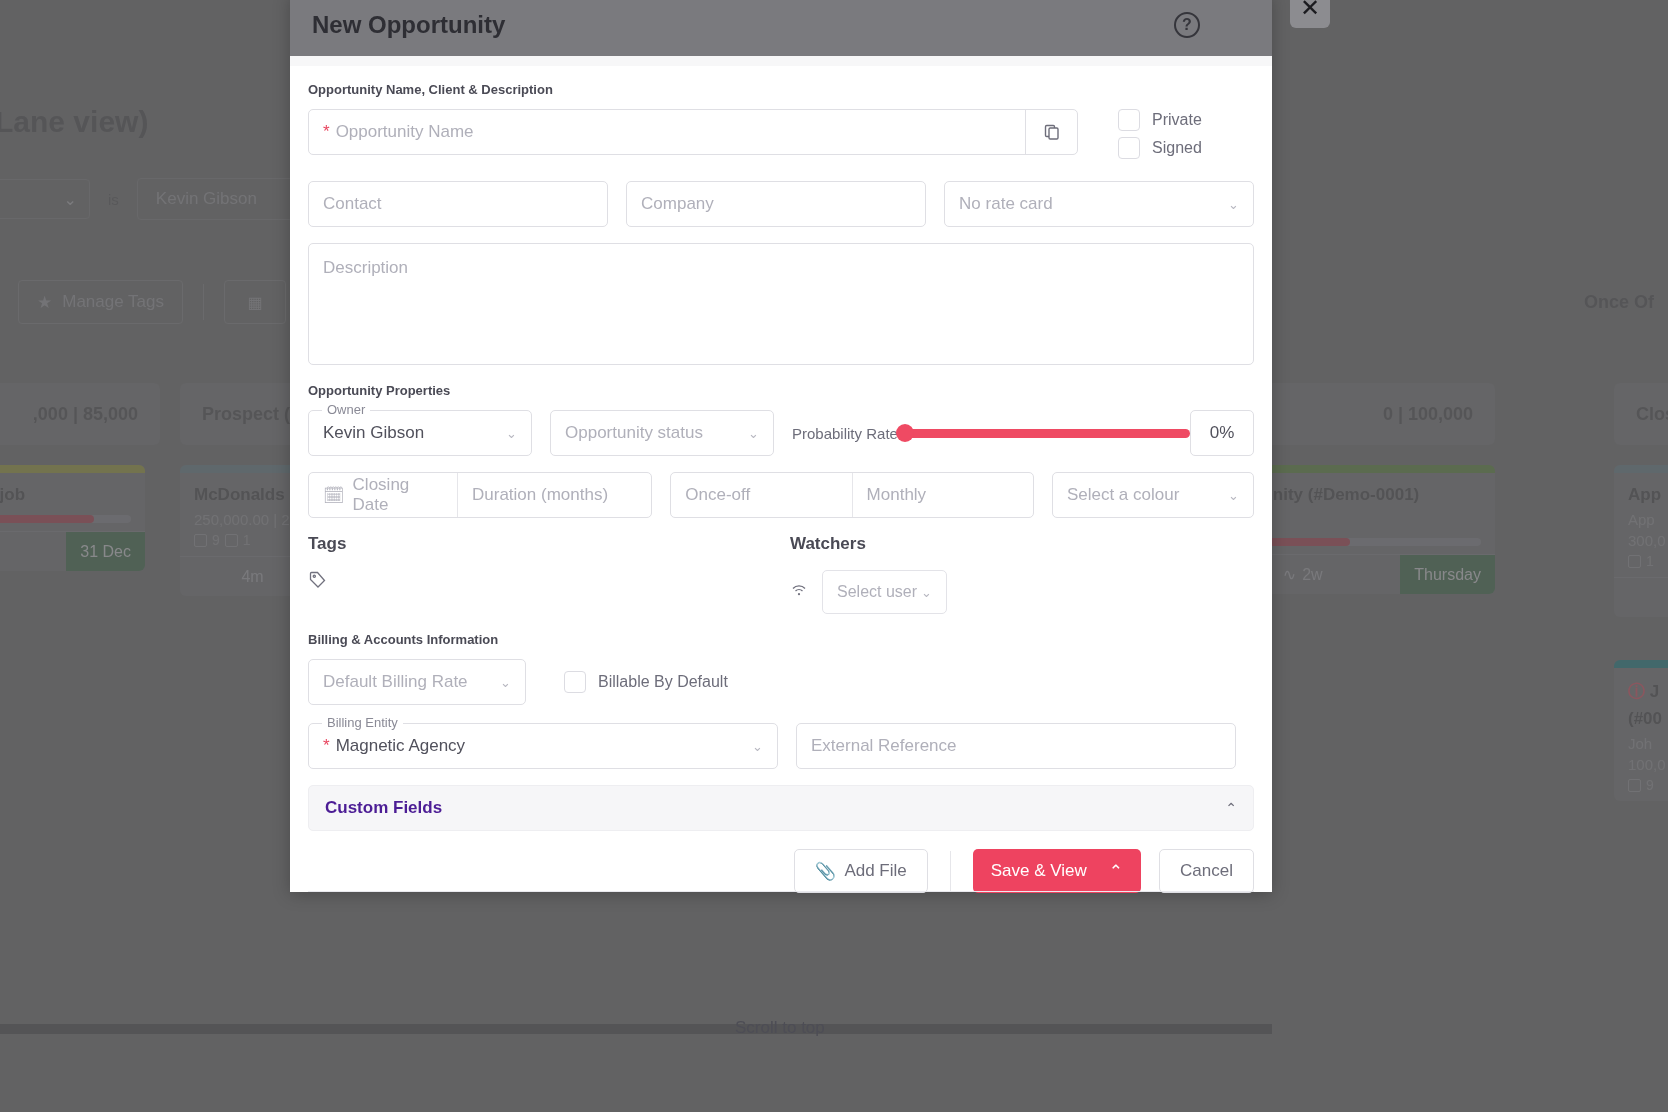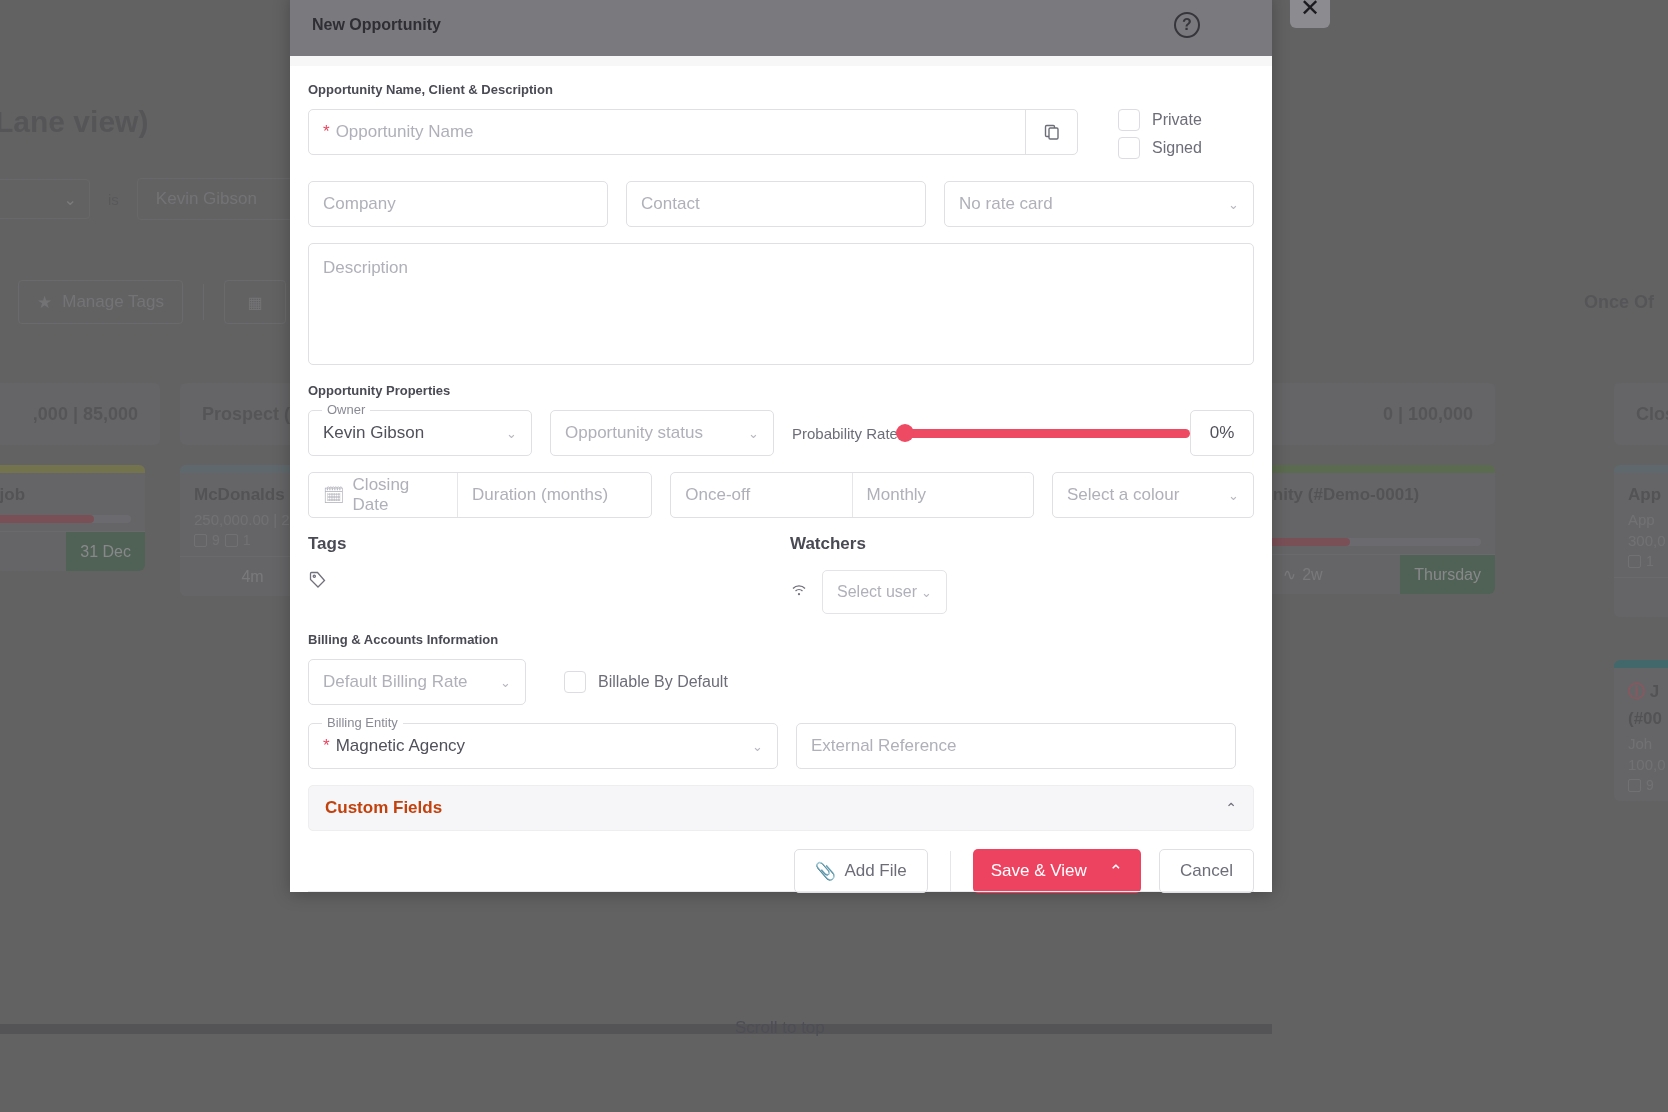--- a/index.html
+++ b/index.html
@@ -139,21 +139,21 @@
     width: 982px; height: 898px;
     background: #ffffff;
     box-shadow: 0 2px 16px rgba(0,0,0,.25);
   }
   .modal-head {
     height: 62px; background: #7a7a7e;
     display: flex; align-items: center; padding: 0 22px;
     position: relative;
   }
   .modal-title {
-    font-size: 16px; font-weight: bold; color: #2e2e34;
+    font-size: 24px; font-weight: bold; color: #2e2e34;
   }
   .help-icon {
     position: absolute; right: 72px; top: 50%; transform: translateY(-50%);
     width: 26px; height: 26px; border-radius: 50%;
     border: 2px solid #35353b; color: #35353b;
     font-size: 16px; font-weight: bold;
     display: flex; align-items: center; justify-content: center;
     cursor: pointer;
   }
   .close-btn {
@@ -269,21 +269,21 @@
   }
 
   .billable-row { display: flex; align-items: center; gap: 26px; margin-bottom: 18px; }
 
   .custom-fields {
     margin-top: 14px;
     background: #f6f6f8; border: 1px solid #eeeef1; border-radius: 5px;
     height: 46px; display: flex; align-items: center; justify-content: space-between;
     padding: 0 16px; cursor: pointer;
   }
-  .cf-title { font-size: 17px; font-weight: bold; color: #c2410c; }
+  .cf-title { font-size: 17px; font-weight: bold; color: #4c1d95; }
   .cf-chev { color: #6d6d7a; font-size: 14px; }
 
   .actions {
     display: flex; align-items: center; justify-content: flex-end;
     gap: 0; margin-top: 18px; padding-bottom: 14px;
   }
   .btn-ghost {
     height: 44px; padding: 0 20px;
     border: 1px solid #dfdfe4; border-radius: 5px; background: #fff;
     font-size: 17px; color: #6d6d7a; cursor: pointer;
@@ -470,22 +470,22 @@
           <span class="chk-lbl">Private</span>
         </div>
         <div class="chk-row">
           <span class="chk"></span>
           <span class="chk-lbl">Signed</span>
         </div>
       </div>
     </div>
 
     <div class="row">
+      <div class="fld" style="width:304px">Contact</div>
       <div class="fld" style="width:304px">Company</div>
-      <div class="fld" style="width:304px">Contact</div>
       <div class="fld sel" style="width:314px">
         <span>No rate card</span>
         <span class="chev">⌄</span>
       </div>
     </div>
 
     <div class="desc">Description</div>
 
     <div class="sec-title mt">Opportunity Properties</div>
 

